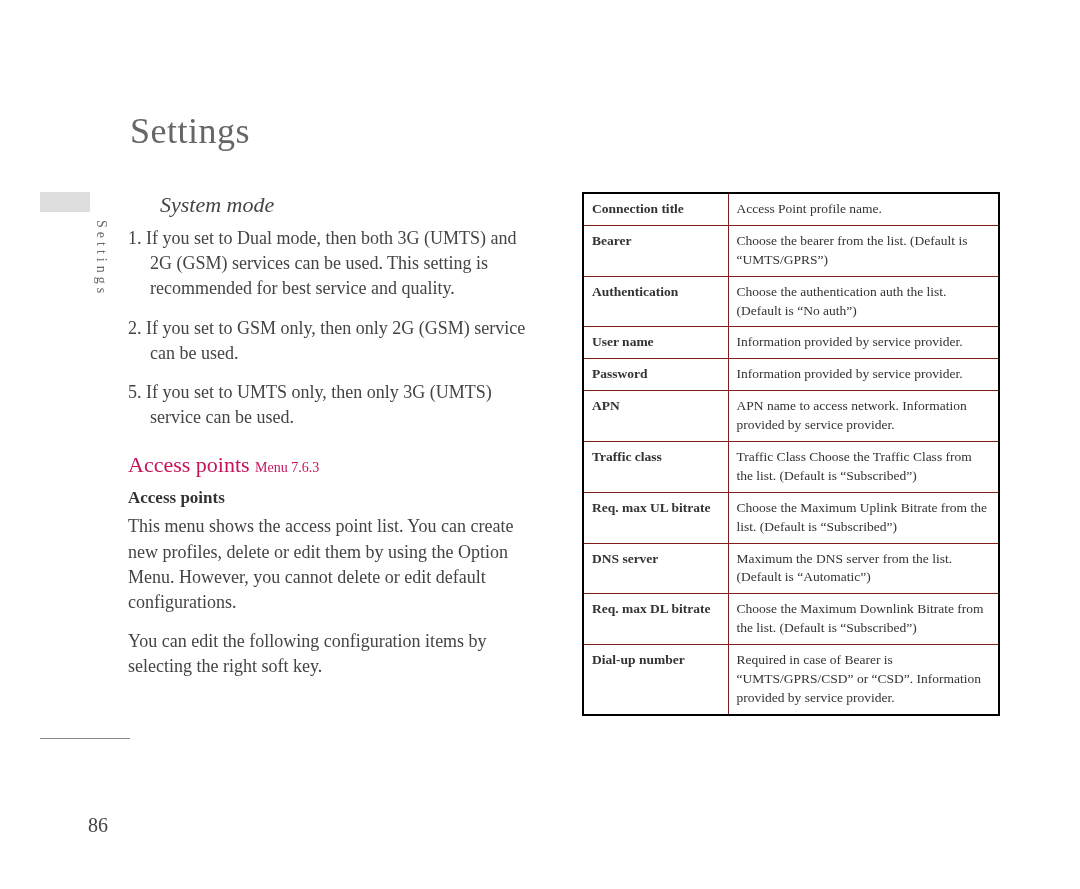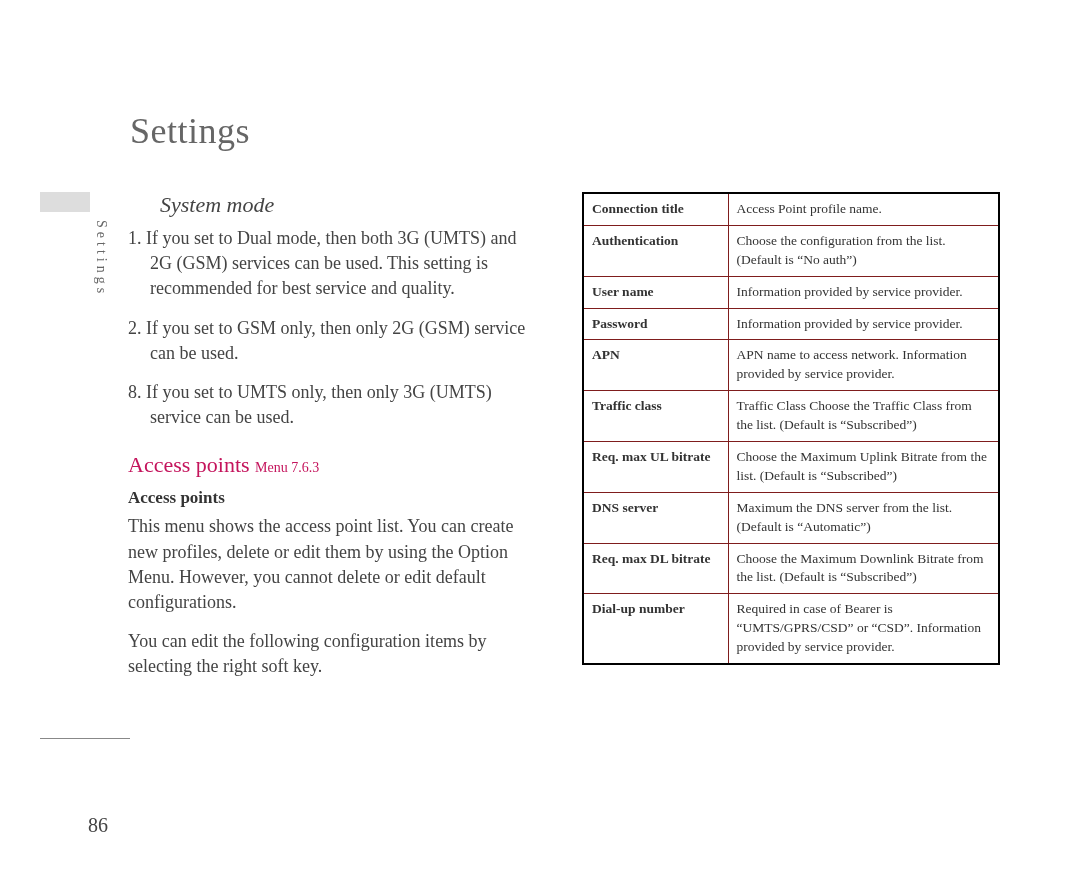--- a/index.html
+++ b/index.html
@@ -126,41 +126,45 @@
 
 <div class="page-title">Settings</div>
 
 <div class="side-tab"></div>
 <div class="side-label">Settings</div>
 
 <div class="left-col">
   <div class="subheading">System mode</div>
   <div class="list-item">1. If you set to Dual mode, then both 3G (UMTS) and 2G (GSM) services can be used. This setting is recommended for best service and quality.</div>
   <div class="list-item">2. If you set to GSM only, then only 2G (GSM) service can be used.</div>
-  <div class="list-item">8. If you set to UMTS only, then only 3G (UMTS) service can be used.</div>
+  <div class="list-item">5. If you set to UMTS only, then only 3G (UMTS) service can be used.</div>
 
   <div class="section-heading">
     <span>Access points</span>
     <span class="menu-ref">Menu 7.6.3</span>
   </div>
   <div class="bold-sub">Access points</div>
   <div class="body-p">This menu shows the access point list. You can create new profiles, delete or edit them by using the Option Menu. However, you cannot delete or edit default configurations.</div>
   <div class="body-p">You can edit the following configuration items by selecting the right soft key.</div>
 </div>
 
 <div class="right-col">
   <table class="settings-table">
     <tbody id="tbl-body">
         <tr>
           <td>Connection title</td>
           <td>Access Point profile name.</td>
         </tr>
         <tr>
+          <td>Bearer</td>
+          <td>Choose the bearer from the list. (Default is “UMTS/GPRS”)</td>
+        </tr>
+        <tr>
           <td>Authentication</td>
-          <td>Choose the configuration from the list. (Default is “No auth”)</td>
+          <td>Choose the authentication auth the list. (Default is “No auth”)</td>
         </tr>
         <tr>
           <td>User name</td>
           <td>Information provided by service provider.</td>
         </tr>
         <tr>
           <td>Password</td>
           <td>Information provided by service provider.</td>
         </tr>
         <tr>

